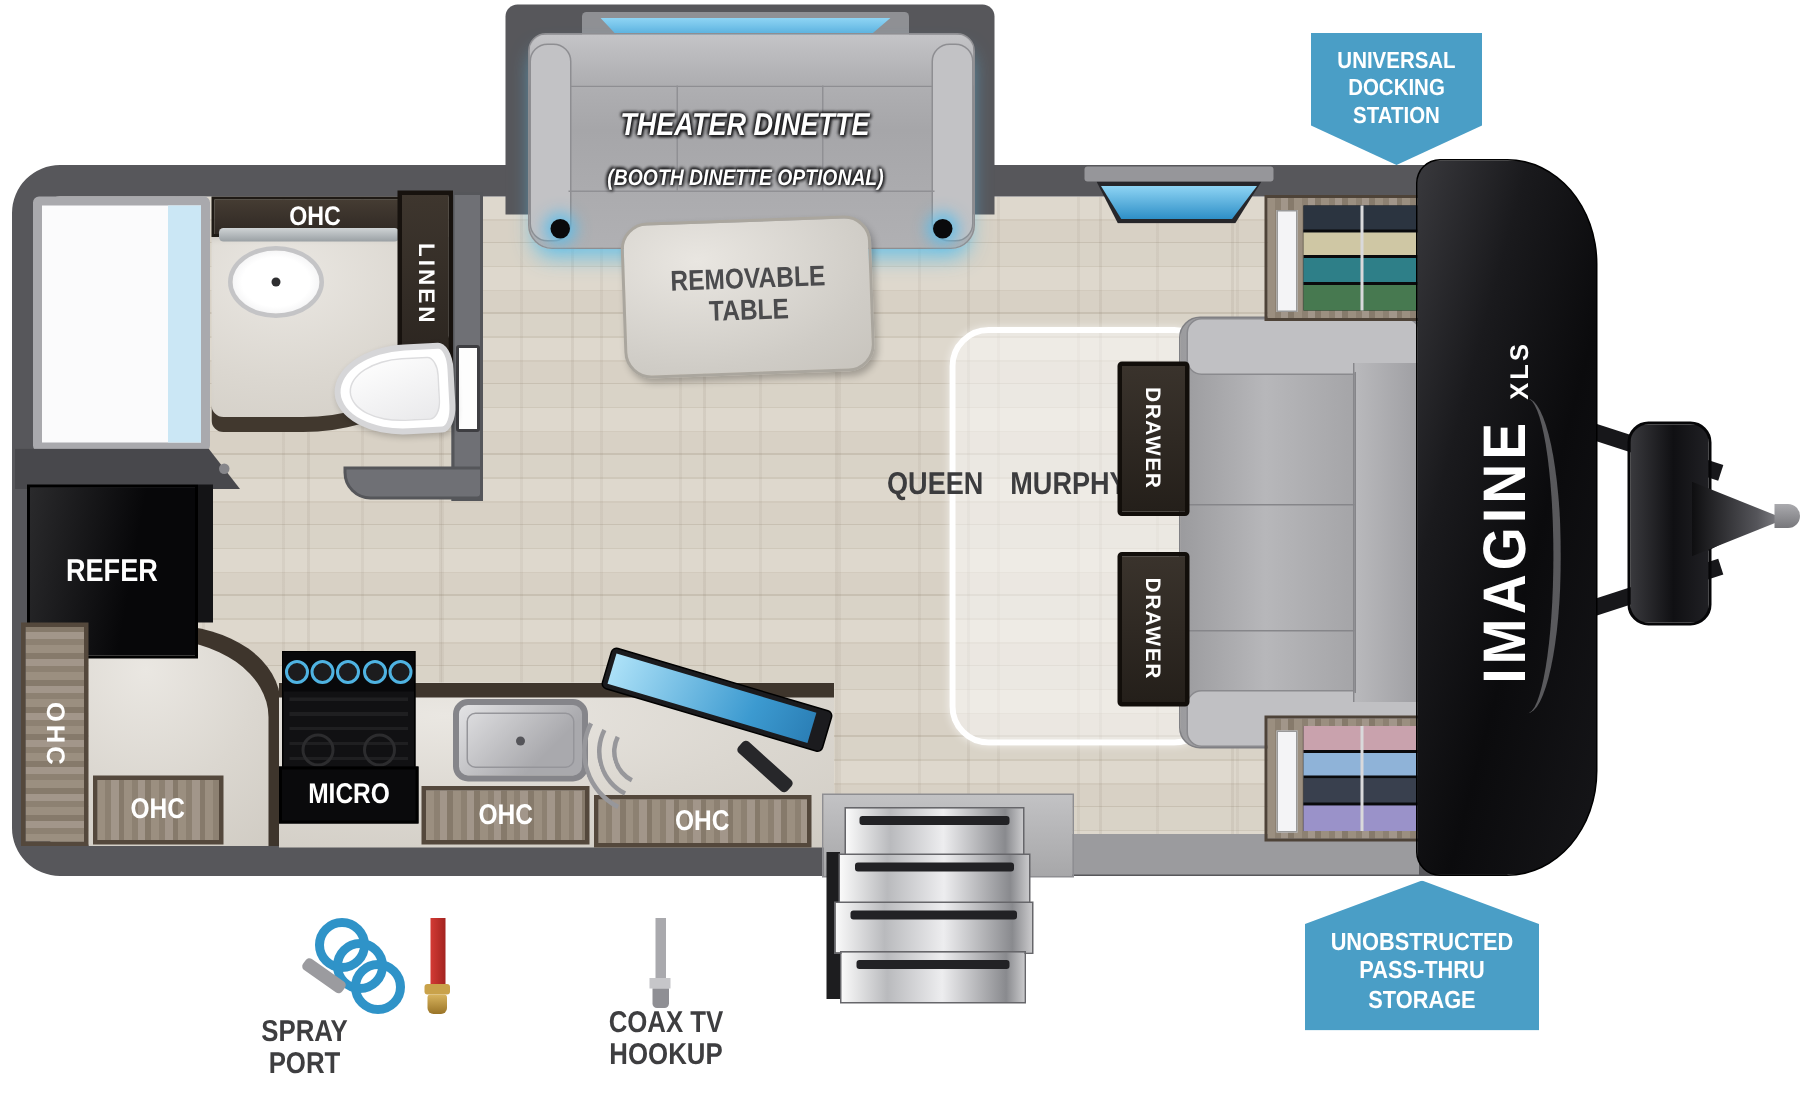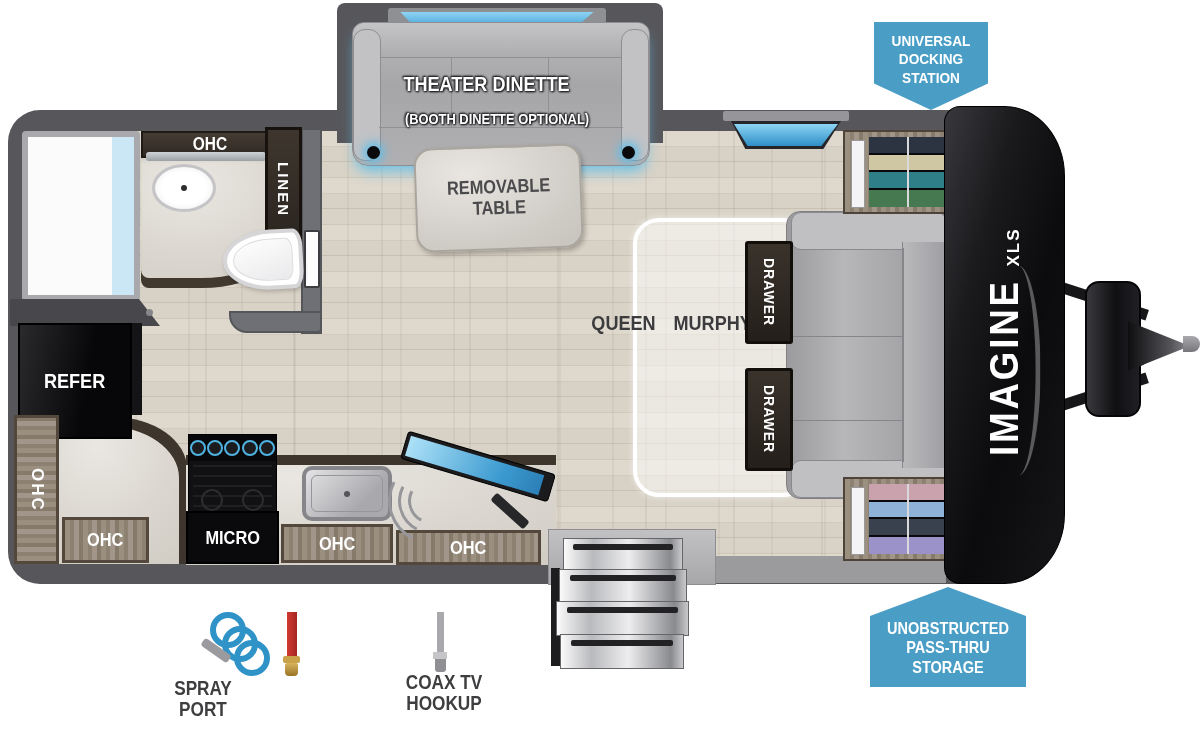--- a/index.html
+++ b/index.html
@@ -60,21 +60,21 @@
               box-shadow:0 9px 14px -4px rgba(90,190,235,.85);">
     <div style="position:absolute;left:0;top:0;width:100%;height:34px;border-bottom:1px solid #8e8e92;background:linear-gradient(180deg,#c4c4c7,#adadb0);border-radius:12px 12px 0 0;"></div>
     <div style="position:absolute;left:0;top:6px;width:26px;height:130px;border-radius:12px;background:#c2c2c5;border:1px solid #8e8e92;"></div>
     <div style="position:absolute;right:0;top:6px;width:26px;height:130px;border-radius:12px;background:#c2c2c5;border:1px solid #8e8e92;"></div>
     <div style="position:absolute;left:33%;top:34px;width:1px;height:70px;background:#909094;"></div>
     <div style="position:absolute;left:66%;top:34px;width:1px;height:70px;background:#909094;"></div>
     <div style="position:absolute;left:26px;top:104px;right:26px;height:1px;background:#909094;"></div>
     <div style="position:absolute;left:14px;bottom:6px;width:13px;height:13px;border-radius:50%;background:#0a0a0c;box-shadow:0 0 10px 4px rgba(90,190,235,.9);"></div>
     <div style="position:absolute;right:14px;bottom:6px;width:13px;height:13px;border-radius:50%;background:#0a0a0c;box-shadow:0 0 10px 4px rgba(90,190,235,.9);"></div>
   </div>
-  <div class="abs" style="left:497px;top:72px;transform:translateX(-50%);z-index:5;">
+  <div class="abs" style="left:497px;top:72px;transform:translateX(-50%);text-align:center;z-index:5;font-style:italic;">
     <div class="outline-txt" style="font-weight:bold;font-size:21px;"><span class="cond">THEATER DINETTE</span></div>
     <div class="outline-txt" style="font-weight:bold;font-size:15px;margin-top:14px;"><span class="cond">(BOOTH DINETTE OPTIONAL)</span></div>
   </div>
 
   <div class="abs" style="left:415px;top:146px;width:163px;height:100px;border-radius:18px;transform:rotate(-2deg);z-index:4;
               background:radial-gradient(120% 120% at 30% 25%,#e9e6e1,#cfccc6 60%,#c3bfb8);
               border:2px solid #aaa69e;box-shadow:2px 3px 5px rgba(0,0,0,.25);
               display:flex;flex-direction:column;align-items:center;justify-content:center;
               font-weight:bold;font-size:19px;color:#4b4b4d;line-height:1.1;">
     <div class="cond">REMOVABLE</div>
@@ -141,21 +141,21 @@
       <div style="width:12px;height:12px;border-radius:50%;border:2px solid #4fb3e2;background:#1c1c1e;"></div>
       <div style="width:12px;height:12px;border-radius:50%;border:2px solid #4fb3e2;background:#1c1c1e;"></div>
       <div style="width:12px;height:12px;border-radius:50%;border:2px solid #4fb3e2;background:#1c1c1e;"></div>
       <div style="width:12px;height:12px;border-radius:50%;border:2px solid #4fb3e2;background:#1c1c1e;"></div>
     </div>
     <div style="position:absolute;left:4px;top:30px;right:4px;bottom:4px;background:repeating-linear-gradient(0deg,rgba(255,255,255,.06) 0 2px,transparent 2px 10px);"></div>
     <div style="position:absolute;left:12px;bottom:10px;width:18px;height:18px;border-radius:50%;border:2px solid #2c2c2e;"></div>
     <div style="position:absolute;right:12px;bottom:10px;width:18px;height:18px;border-radius:50%;border:2px solid #2c2c2e;"></div>
   </div>
 
-  <div class="abs" style="left:186px;top:511px;width:93px;height:53px;background:#0a0a0c;border:2px solid #000;box-sizing:border-box;z-index:4;">
+  <div class="abs" style="left:186px;top:511px;width:93px;height:38px;background:#0a0a0c;border:2px solid #000;box-sizing:border-box;z-index:4;">
     <div class="white-lbl" style="font-size:19px;">
         <span class="cond">MICRO</span>
       </div>
   </div>
 
   <div class="abs wood-h" style="left:62px;top:517px;width:87px;height:46px;border:3px solid #54483c;box-sizing:border-box;z-index:4;">
     <div class="white-lbl" style="font-size:19px;">
         <span class="cond">OHC</span>
       </div>
   </div>

